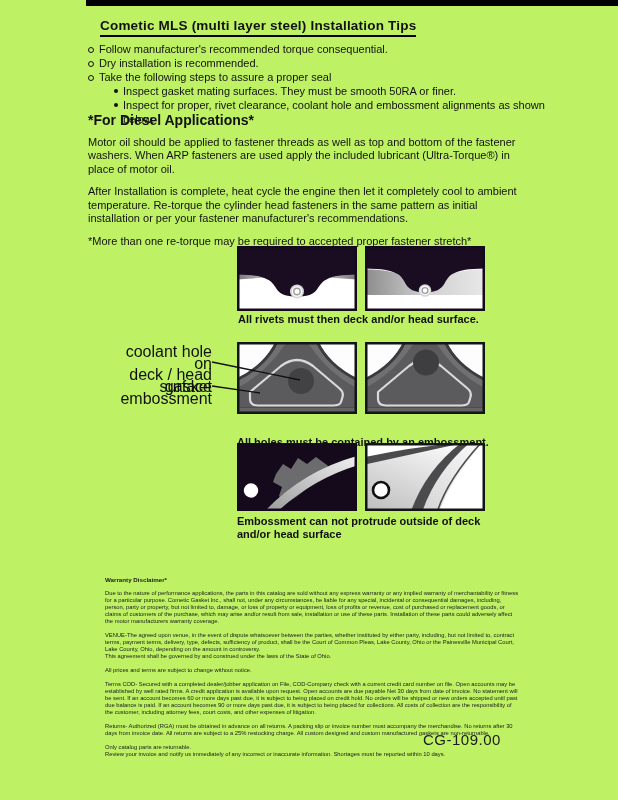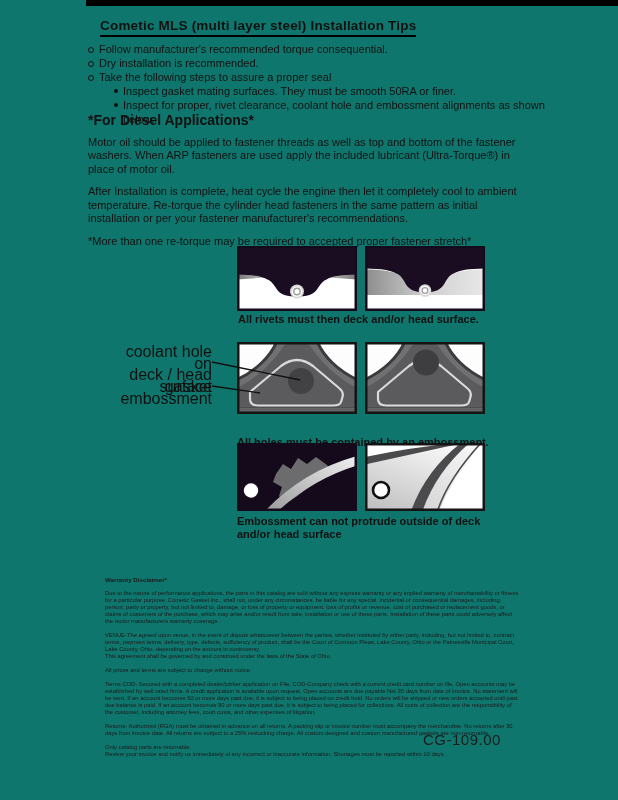--- a/index.html
+++ b/index.html
@@ -1,16 +1,16 @@
 <!DOCTYPE html>
 <html><head>
 <meta charset="utf-8">
 <style>
   html,body{margin:0;padding:0;background:#fff;}
-  #page{position:relative;width:618px;height:800px;background:#0f766e;overflow:hidden;
+  #page{position:relative;width:618px;height:800px;background:#bef264;overflow:hidden;
         font-family:"Liberation Sans",sans-serif;color:#111;}
   .abs{position:absolute;}
   #top-bar{left:86px;top:0;width:532px;height:6px;background:#000;}
   #title{left:100px;top:18px;font-size:13.5px;font-weight:bold;letter-spacing:.2px;
          border-bottom:2px solid #000;padding-bottom:2px;}
   #tips{left:88px;top:42px;width:470px;font-size:11px;line-height:14px;}
   .b1{display:flex;align-items:flex-start;}
   .b2{display:flex;align-items:flex-start;margin-left:26px;}
   .dot{flex:0 0 auto;width:4px;height:4px;border-radius:50%;margin:5px 5px 0 0;}
   .dot.o{border:1px solid #111;}

